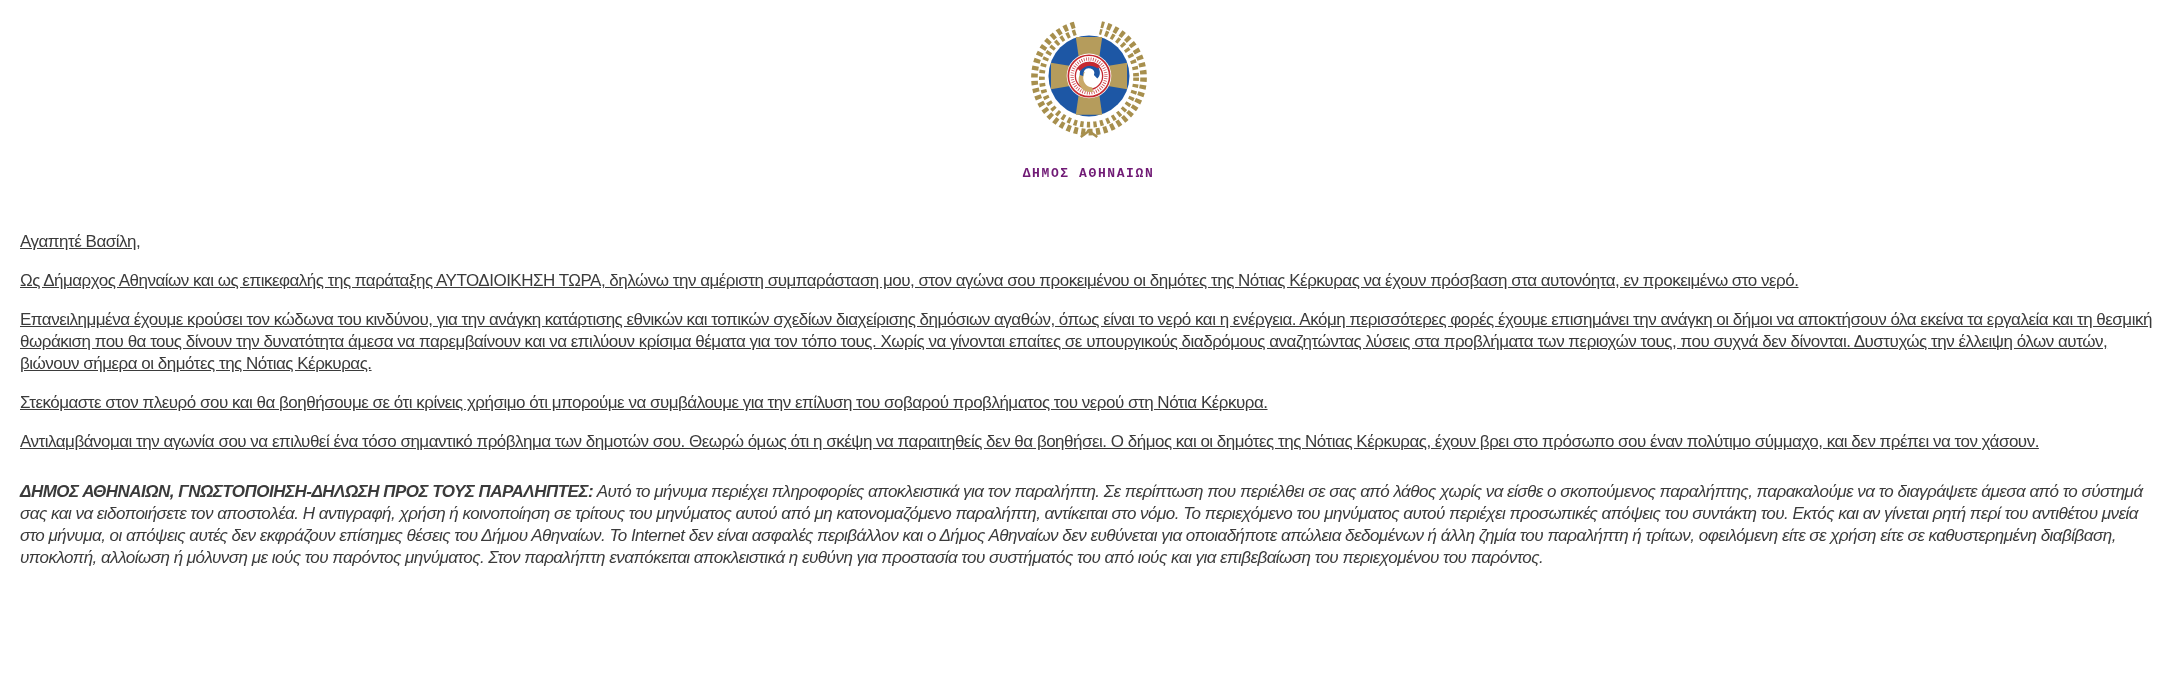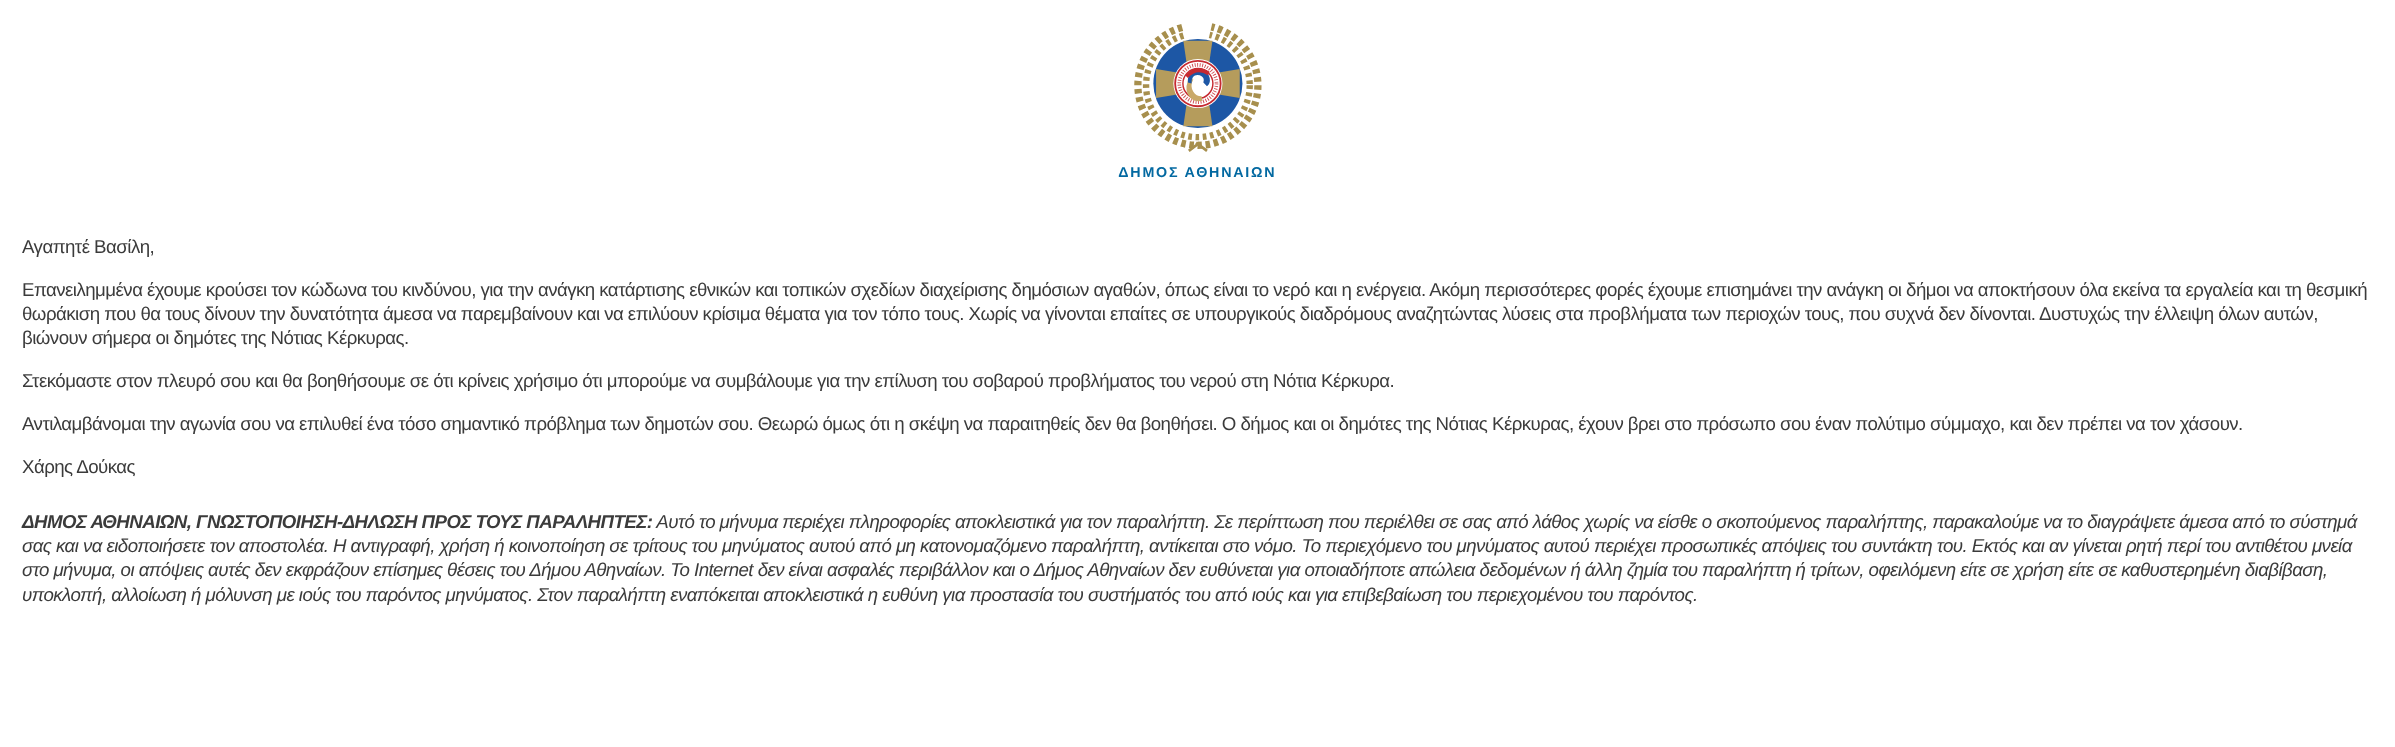--- a/index.html
+++ b/index.html
@@ -20,31 +20,33 @@
     width: 100%;
   }
   .logo-block {
     text-align: center;
     padding-top: 13px;
   }
   .logo-block svg {
     display: inline-block;
   }
   .logo-label {
-    margin-top: 1px;
+    margin-top: 19px;
     font-size: 13px;
     font-weight: bold;
-    color: #0369a1;
+    color: #701a75;
     letter-spacing: 1.6px;
+    font-family: Liberation Mono, monospace;
   }
   .letter {
     margin-top: 50px;
     font-size: 17px;
     line-height: 22px;
     letter-spacing: -0.5px;
+    text-decoration: underline;
   }
   .letter p {
     margin: 0 0 17px 0;
   }
   .letter p.closing {
     margin-top: -1px;
     margin-bottom: 17px;
   }
   .disclaimer {
     margin-top: 28px;
@@ -94,23 +96,23 @@
           <path d="M64 75 q-1 -13 12 -14 q10 -1 12 9 q1 6 -3 9 l-4 -4 q2 -6 -4 -8 q-9 -2 -9 9 z" fill="#1d57a5"></path>
           <path d="M61 67 q12 -14 27 -4 l-2 4 q-12 -8 -22 3 z" fill="#c62a31"></path>
         </g>
       </svg>
     </span>
     <div class="logo-label">ΔΗΜΟΣ ΑΘΗΝΑΙΩΝ</div>
   </div>
 
   <div class="letter">
     <p>Αγαπητέ Βασίλη,</p>
+    <p>Ως Δήμαρχος Αθηναίων και ως επικεφαλής της παράταξης ΑΥΤΟΔΙΟΙΚΗΣΗ ΤΩΡΑ, δηλώνω την αμέριστη συμπαράσταση μου, στον αγώνα σου προκειμένου οι δημότες της Νότιας Κέρκυρας να έχουν πρόσβαση στα αυτονόητα, εν προκειμένω στο νερό.</p>
     <p>Επανειλημμένα έχουμε κρούσει τον κώδωνα του κινδύνου, για την ανάγκη κατάρτισης εθνικών και τοπικών σχεδίων διαχείρισης δημόσιων αγαθών, όπως είναι το νερό και η ενέργεια. Ακόμη περισσότερες φορές έχουμε επισημάνει την ανάγκη οι δήμοι να αποκτήσουν όλα εκείνα τα εργαλεία και τη θεσμική θωράκιση που θα τους δίνουν την δυνατότητα άμεσα να παρεμβαίνουν και να επιλύουν κρίσιμα θέματα για τον τόπο τους. Χωρίς να γίνονται επαίτες σε υπουργικούς διαδρόμους αναζητώντας λύσεις στα προβλήματα των περιοχών τους, που συχνά δεν δίνονται. Δυστυχώς την έλλειψη όλων αυτών, βιώνουν σήμερα οι δημότες της Νότιας Κέρκυρας.</p>
     <p>Στεκόμαστε στον πλευρό σου και θα βοηθήσουμε σε ότι κρίνεις χρήσιμο ότι μπορούμε να συμβάλουμε για την επίλυση του σοβαρού προβλήματος του νερού στη Νότια Κέρκυρα.</p>
     <p>Αντιλαμβάνομαι την αγωνία σου να επιλυθεί ένα τόσο σημαντικό πρόβλημα των δημοτών σου. Θεωρώ όμως ότι η σκέψη να παραιτηθείς δεν θα βοηθήσει. Ο δήμος και οι δημότες της Νότιας Κέρκυρας, έχουν βρει στο πρόσωπο σου έναν πολύτιμο σύμμαχο, και δεν πρέπει να τον χάσουν.</p>
-    <p>Χάρης Δούκας</p>
   </div>
 
   <div class="disclaimer">
     <strong>ΔΗΜΟΣ ΑΘΗΝΑΙΩΝ, ΓΝΩΣΤΟΠΟΙΗΣΗ-ΔΗΛΩΣΗ ΠΡΟΣ ΤΟΥΣ ΠΑΡΑΛΗΠΤΕΣ:</strong><span> Αυτό το μήνυμα περιέχει πληροφορίες αποκλειστικά για τον παραλήπτη. Σε περίπτωση που περιέλθει σε σας από λάθος χωρίς να είσθε ο σκοπούμενος παραλήπτης, παρακαλούμε να το διαγράψετε άμεσα από το σύστημά σας και να ειδοποιήσετε τον αποστολέα. Η αντιγραφή, χρήση ή κοινοποίηση σε τρίτους του μηνύματος αυτού από μη κατονομαζόμενο παραλήπτη, αντίκειται στο νόμο. Το περιεχόμενο του μηνύματος αυτού περιέχει προσωπικές απόψεις του συντάκτη του. Εκτός και αν γίνεται ρητή περί του αντιθέτου μνεία στο μήνυμα, οι απόψεις αυτές δεν εκφράζουν επίσημες θέσεις του Δήμου Αθηναίων. Το Internet δεν είναι ασφαλές περιβάλλον και ο Δήμος Αθηναίων δεν ευθύνεται για οποιαδήποτε απώλεια δεδομένων ή άλλη ζημία του παραλήπτη ή τρίτων, οφειλόμενη είτε σε χρήση είτε σε καθυστερημένη διαβίβαση, υποκλοπή, αλλοίωση ή μόλυνση με ιούς του παρόντος μηνύματος. Στον παραλήπτη εναπόκειται αποκλειστικά η ευθύνη για προστασία του συστήματός του από ιούς και για επιβεβαίωση του περιεχομένου του παρόντος.</span>
   </div>
 
 </div>
 
 </body></html>

